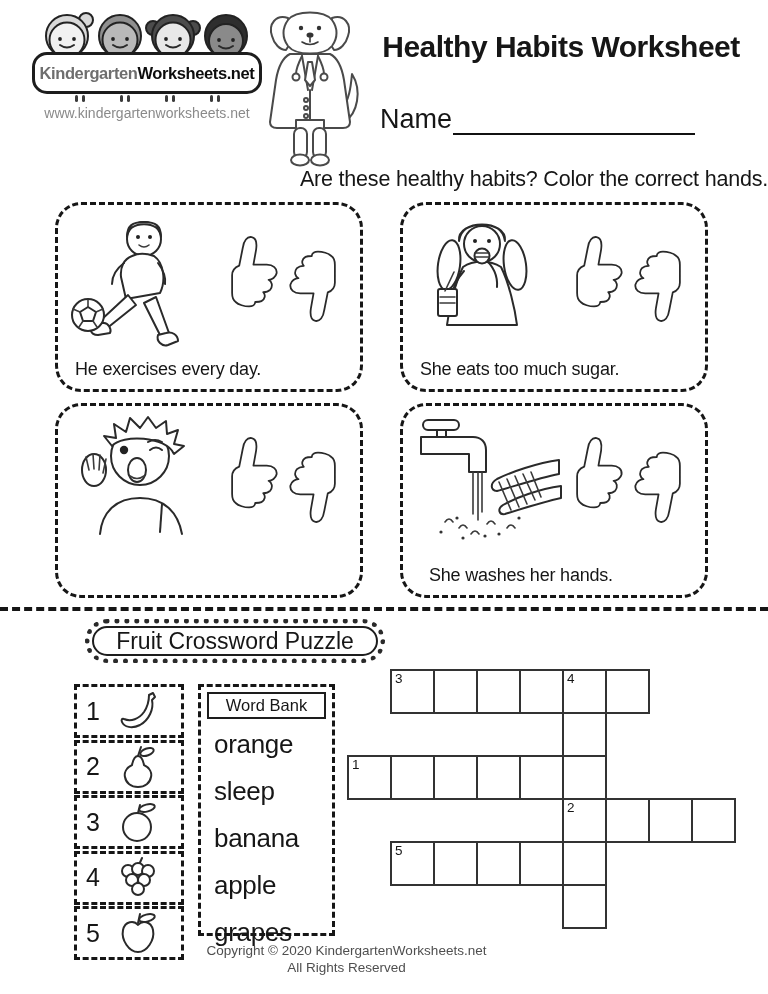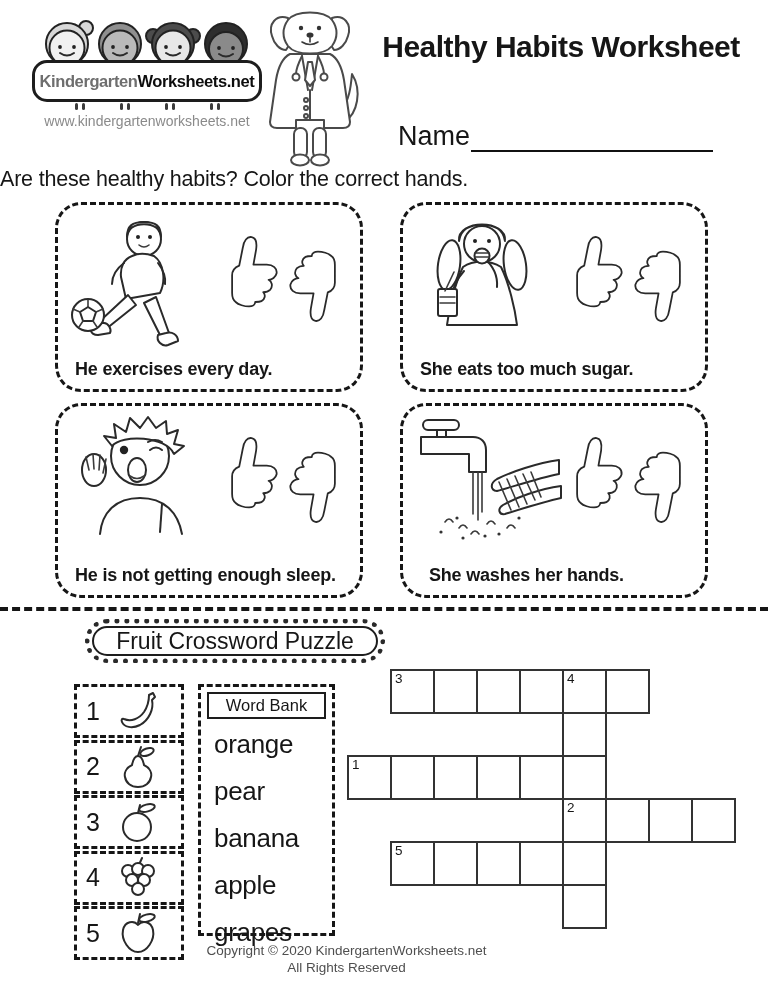--- a/index.html
+++ b/index.html
@@ -6,50 +6,50 @@
   .page{
     position:relative;width:768px;height:994px;background:#ffffff;margin:0 auto;
     font-family:"Liberation Sans","DejaVu Sans",sans-serif;color:#161616;overflow:hidden;
   }
   svg{display:block;}
   .line{fill:none;stroke:#2a2a2a;stroke-width:2;stroke-linecap:round;stroke-linejoin:round;}
   .line-thin{fill:none;stroke:#3a3a3a;stroke-width:1.6;stroke-linecap:round;stroke-linejoin:round;}
   .fillw{fill:#ffffff;stroke:#2a2a2a;stroke-width:2;stroke-linecap:round;stroke-linejoin:round;}
 
   
-  .logo{position:absolute;left:32px;top:20px;width:230px;}
+  .logo{position:absolute;left:32px;top:12px;width:230px;}
   .kids{margin-left:8px;}
   .sign{margin-top:-12px;position:relative;border:3px solid #1d1d1d;border-radius:15px;height:36px;
         background:#fff;display:flex;align-items:center;justify-content:center;white-space:nowrap;}
   .sign .lt{color:#6e6e6e;font-weight:600;font-size:16.5px;letter-spacing:-0.4px;}
   .sign .bd{color:#0d0d0d;font-weight:800;font-size:16.5px;letter-spacing:-0.4px;}
   .feet{display:flex;justify-content:space-around;width:180px;margin:1px auto 0 auto;height:8px;}
   .foot-pair{display:flex;gap:4px;}
   .foot{width:3px;height:7px;background:#3c3c3c;border-radius:2px;}
   .logo-url{margin-top:2px;text-align:center;color:#8a8a8a;font-size:14px;}
 
   .dog{position:absolute;left:258px;top:4px;}
   .page-title{position:absolute;left:360px;top:30px;width:402px;text-align:center;
               font-size:30px;font-weight:700;letter-spacing:-0.5px;}
-  .name-row{position:absolute;left:398px;top:104px;width:315px;display:flex;font-size:27px;font-weight:500;margin-top:17px;}
+  .name-row{position:absolute;left:380px;top:104px;width:315px;display:flex;font-size:27px;font-weight:500;}
   .name-underline{flex:1;border-bottom:2.5px solid #111;margin-left:1px;}
 
-  .instruction{position:absolute;left:0;top:167px;width:768px;text-align:left;
+  .instruction{position:absolute;left:0;top:167px;width:768px;text-align:right;
                font-size:21.5px;font-weight:500;letter-spacing:-0.2px;}
 
   
   .panels{position:absolute;left:55px;top:202px;width:660px;height:398px;}
   .panel{position:absolute;width:308px;height:190px;border:3.5px dashed #161616;border-radius:26px;
          box-sizing:border-box;background:#fff;}
   .p1{left:0;top:0;} .p2{left:345px;top:0;text-align:center;} .p3{left:0;top:201px;height:195px;} .p4{left:345px;top:201px;height:195px;}
   .art{position:absolute;left:8px;top:6px;}
   .thumbs{position:absolute;right:10px;top:26px;display:flex;gap:5px;}
   .thumb{width:64px;height:78px;}
   .thumb-down{margin-top:18px;}
-  .caption{position:absolute;left:17px;bottom:9px;font-size:18px;font-weight:700;white-space:nowrap;letter-spacing:-0.2px;}
+  .caption{position:absolute;left:17px;bottom:9px;font-size:18px;font-weight:400;white-space:nowrap;letter-spacing:-0.2px;}
   .p4 .caption{left:26px;}
 
   .divider{position:absolute;top:607px;left:0;width:768px;border-top:4.5px dashed #161616;}
 
   
   .badge{position:absolute;left:85px;top:619px;width:300px;height:44px;box-sizing:border-box;
          border:5px dotted #2a2a2a;border-radius:24px;padding:2px;background:#fff;}
   .badge-inner{height:100%;box-sizing:border-box;border:2.5px solid #1d1d1d;border-radius:15px;
          display:flex;align-items:center;justify-content:center;font-size:23px;font-weight:500;}
 
@@ -255,21 +255,20 @@
       <div class="thumbs">
         <svg class="thumb" viewBox="0 0 72 84">
           <path class="fillw" stroke-width="2.4" d="M21 78 C18 76 17 72 17 68 L17 48 C17 43 20 39 25 37 L29 17 C30 9 34 4 39 5 C44 6 45 12 44 19 L41 36 L56 36 C63 36 68 40 67 46 C66 50 62 53 58 53 C62 55 63 60 60 64 C58 66 55 67 52 67 C55 70 54 75 50 77 C48 78 45 78 43 78 C43 81 40 83 36 83 C31 83 24 81 21 78 Z"></path>
         </svg>
         <svg class="thumb thumb-down" viewBox="0 0 72 84">
           <g transform="rotate(180 36 42)">
               <path class="fillw" stroke-width="2.4" d="M21 78 C18 76 17 72 17 68 L17 48 C17 43 20 39 25 37 L29 17 C30 9 34 4 39 5 C44 6 45 12 44 19 L41 36 L56 36 C63 36 68 40 67 46 C66 50 62 53 58 53 C62 55 63 60 60 64 C58 66 55 67 52 67 C55 70 54 75 50 77 C48 78 45 78 43 78 C43 81 40 83 36 83 C31 83 24 81 21 78 Z"></path>
             </g>
         </svg>
       </div>
-      <div class="caption">He is not getting enough sleep.</div>
     </div>
 
     <div class="panel p4">
       <svg class="art" width="160" height="155" viewBox="0 0 160 155">
         <g class="fillw">
           <rect x="12" y="8" width="36" height="10" rx="5"></rect>
           <rect x="26" y="18" width="9" height="7"></rect>
           <path d="M10 25 L62 25 C70 25 75 30 75 38 L75 60 L58 60 L58 42 L10 42 Z"></path>
           <path d="M148 48 C126 51 100 60 86 67 C79 71 79 78 86 79 C104 74 128 66 148 62 Z"></path>
           <path d="M150 74 C128 77 104 86 92 93 C86 97 88 103 94 102 C110 97 132 90 150 86 Z"></path>
@@ -348,21 +347,21 @@
         <ellipse class="fillw" cx="31" cy="8" rx="8" ry="3.5" transform="rotate(-15 31 8)"></ellipse>
         <path class="fillw" d="M22 15 C18 10 9 11 7 20 C5 30 13 42 22 42 C31 42 39 30 37 20 C35 11 26 10 22 15 Z"></path>
       </svg>
     </div>
   </div>
 
   <div class="word-bank">
     <div class="wb-title">Word Bank</div>
     <div class="wb-words">
       <span>orange</span>
-      <span>pear</span>
+      <span>sleep</span>
       <span>banana</span>
       <span>apple</span>
       <span>grapes</span>
     </div>
   </div>
 
   <div class="crossword">
       <div class="cw-cell" style="left: 43px; top: 0px; width: 45px; height: 45px;">
         <span class="cw-num">3</span>
       </div>

